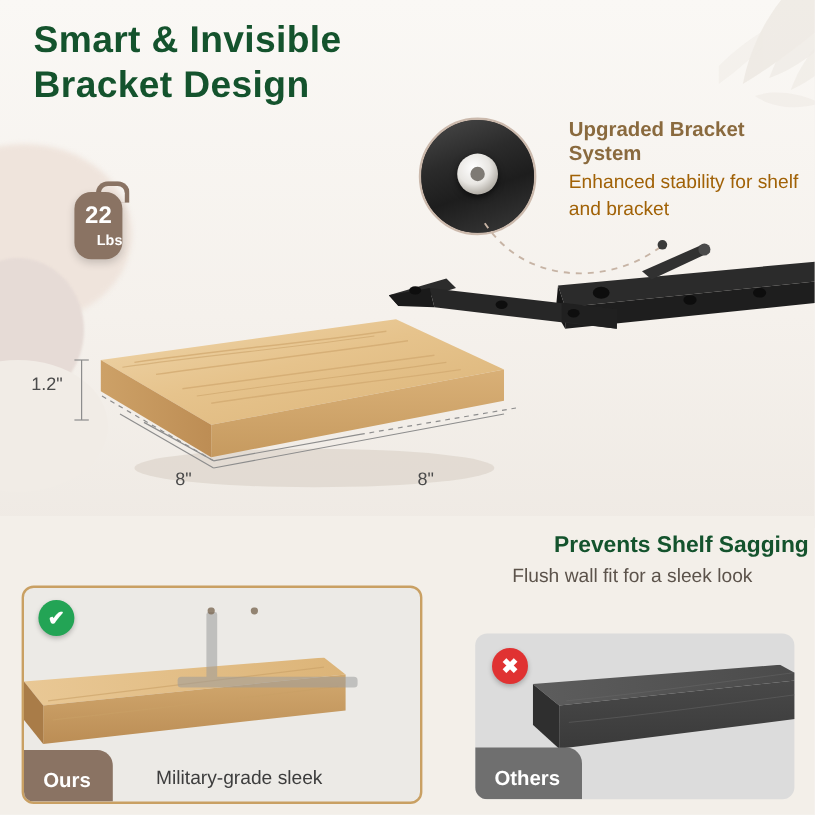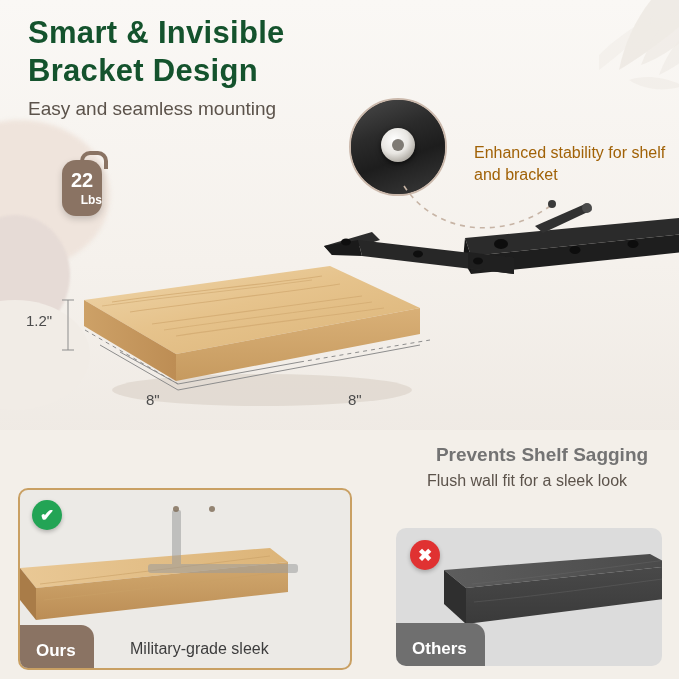--- a/index.html
+++ b/index.html
@@ -244,24 +244,24 @@
   .dim-h { left: 26px; top: 312px; }
   .dim-w1 { left: 146px; top: 391px; }
   .dim-w2 { left: 348px; top: 391px; }
 
   
   .bottom-title {
     position: absolute;
     left: 410px;
     top: 444px;
     width: 264px;
-    text-align: center;
+    text-align: right;
     font-size: 19px;
     font-weight: bold;
-    color: #737373;
+    color: #14532d;
   }
   .bottom-sub {
     position: absolute;
     left: 380px;
     top: 472px;
     width: 294px;
     text-align: center;
     font-size: 16px;
     color: #5c534b;
   }
@@ -361,33 +361,33 @@
       <path d="M228 55 C205 70 188 92 180 115 C200 106 222 88 234 70 Z" opacity=".7"></path>
       <path d="M150 120 C165 130 185 132 205 126 C188 118 168 114 150 120 Z" opacity=".6"></path>
       <path d="M120 95 C135 80 155 65 178 55 C158 80 140 95 120 110 Z" opacity=".55"></path>
     </g>
   </svg>
 
   <div class="headline">
     <div class="l1">Smart &amp; Invisible</div>
     <div class="l2">Bracket Design</div>
   </div>
-  <div class="subhead">Easy and seamless mounting</div>
 
   <div class="weight-handle"></div>
   <div class="weight-badge">
     <span class="wnum">22</span>
     <span class="wunit">Lbs</span>
   </div>
 
   <div class="callout">
     <div class="metal"></div>
     <div class="screwhole"></div>
   </div>
 
+  <div class="callout-title">Upgraded Bracket System</div>
   <div class="callout-desc">Enhanced stability for shelf and bracket</div>
 
   <svg class="connector" viewBox="0 0 180 60">
     <path d="M4 6 C40 60 110 56 150 26" fill="none" stroke="#c7b4a5" stroke-width="1.6" stroke-dasharray="5 5"></path>
     <circle cx="152" cy="24" r="4" fill="#3a3a3a"></circle>
   </svg>
 
   <svg class="bracket-long" viewBox="0 0 230 110">
     <g>
       <path d="M10 38 L225 18 L230 34 L16 56 Z" fill="#2b2b2b"></path>

